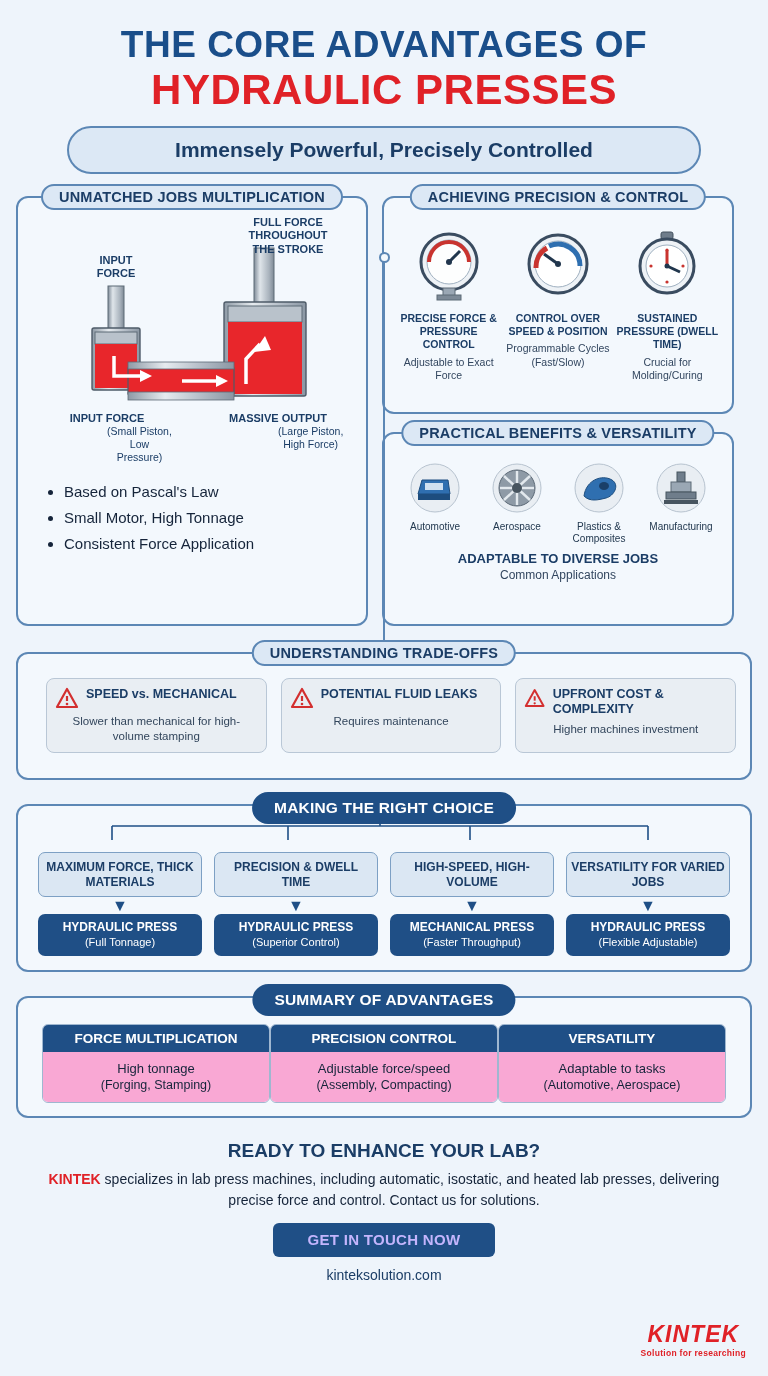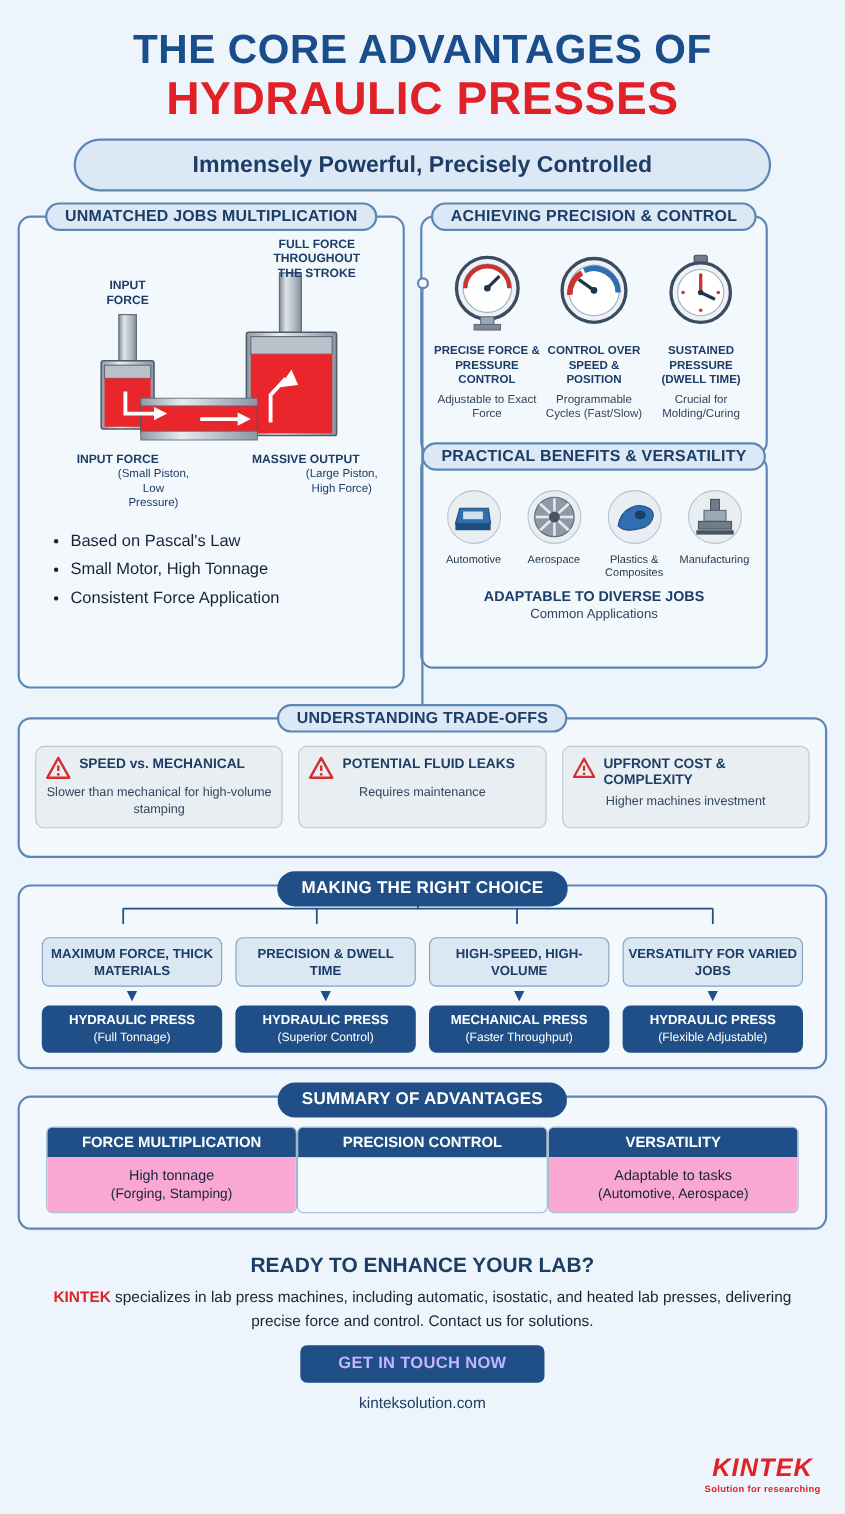--- a/index.html
+++ b/index.html
@@ -43,21 +43,21 @@
     color: #1b3d66; white-space: nowrap; letter-spacing: 0.2px;
   }
   .panel-head.dark {
     background: #1f4f86; color: #fff; border-color: #1f4f86;
     font-size: 15.5px; padding: 5px 20px;
   }
 
   
   .row1 { display: flex; gap: 14px; margin-top: 22px; }
   .col-left { width: 352px; }
-  .col-right { width: 316px; display: flex; flex-direction: column; }
+  .col-right { width: 352px; display: flex; flex-direction: column; gap: 18px; }
 
   .panel-force { height: 430px; padding: 26px 14px 12px; }
   .panel-precision { height: 218px; padding: 26px 10px 10px; }
   .panel-benefits { height: 194px; padding: 26px 10px 8px; }
 
   
   .connector-dot {
     position: absolute; width: 11px; height: 11px; border-radius: 50%;
     background: #f3f8fd; border: 2px solid #5c87b5;
     top: 252px; left: 50%; margin-left: -5px; z-index: 5;
@@ -84,21 +84,21 @@
   
   .benefits { display: flex; justify-content: space-around; margin-top: 2px; }
   .benefit-item { width: 82px; text-align: center; }
   .benefit-cap { font-size: 10px; margin-top: 3px; line-height: 1.2; color: #22384f; }
   .benefits-foot { text-align: center; margin-top: 6px; }
   .benefits-foot .b1 { font-size: 13px; font-weight: bold; color: #1b3d66; }
   .benefits-foot .b2 { font-size: 12px; color: #32465f; margin-top: 2px; }
 
   
   .panel-trade { margin-top: 26px; height: 128px; padding: 24px 14px 10px; }
-  .trade-row { display: flex; gap: 14px; justify-content: flex-start; }
+  .trade-row { display: flex; gap: 14px; justify-content: flex-start; margin-left: 14px; }
   .trade-card {
     width: 226px; border: 1px solid #b9c7d6; border-radius: 8px;
     background: #e9eef3; padding: 8px 8px 9px;
   }
   .trade-top { display: flex; align-items: flex-start; gap: 7px; }
   .trade-ttl { font-size: 12.5px; font-weight: bold; color: #1b3d66; line-height: 1.2; }
   .trade-sub { font-size: 11.5px; color: #33465c; margin-top: 5px; text-align: center; line-height: 1.25; }
 
   
   .panel-choice { margin-top: 24px; height: 168px; padding: 26px 12px 10px; }
@@ -435,20 +435,24 @@
     <div class="sum-row">
       <div class="sum-col">
         <div class="sum-head">FORCE MULTIPLICATION</div>
         <div class="sum-body">
           <div class="sum-b1">High tonnage</div>
           <div class="sum-b2">(Forging, Stamping)</div>
         </div>
       </div>
       <div class="sum-col">
         <div class="sum-head">PRECISION CONTROL</div>
+        <div class="sum-body">
+          <div class="sum-b1">Adjustable force/speed</div>
+          <div class="sum-b2">(Assembly, Compacting)</div>
+        </div>
       </div>
       <div class="sum-col">
         <div class="sum-head">VERSATILITY</div>
         <div class="sum-body">
           <div class="sum-b1">Adaptable to tasks</div>
           <div class="sum-b2">(Automotive, Aerospace)</div>
         </div>
       </div>
     </div>
   </div>

